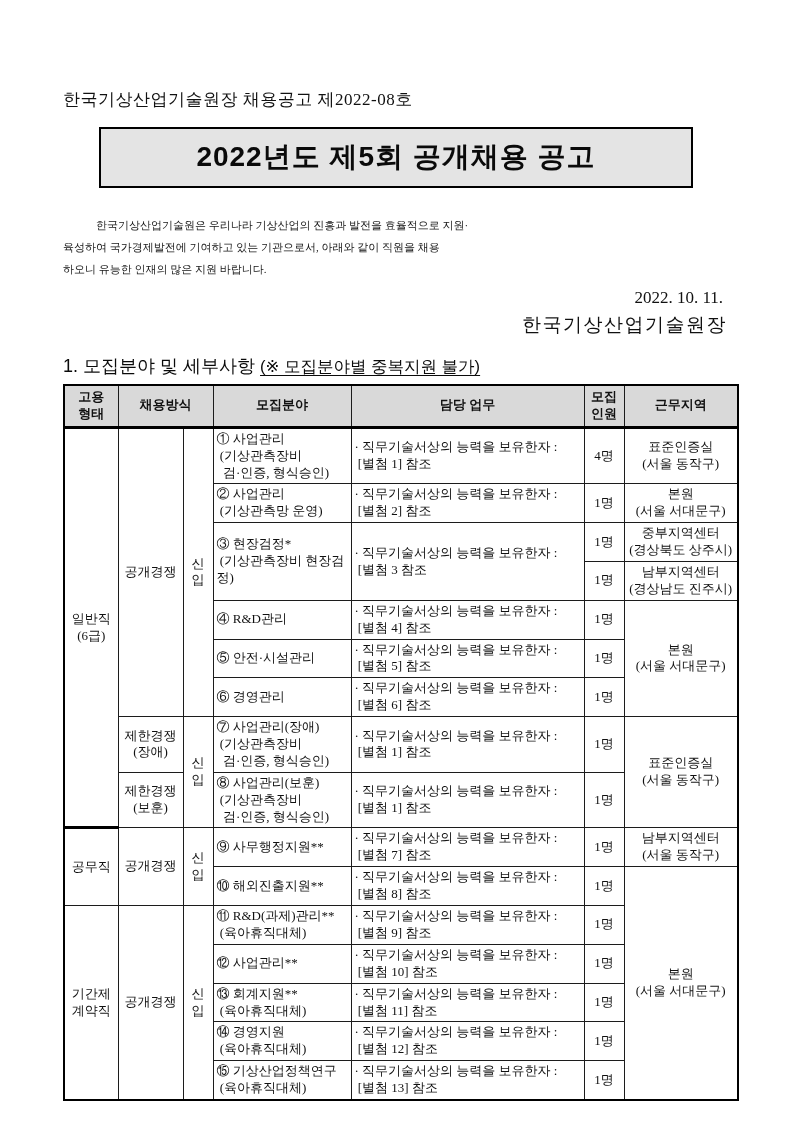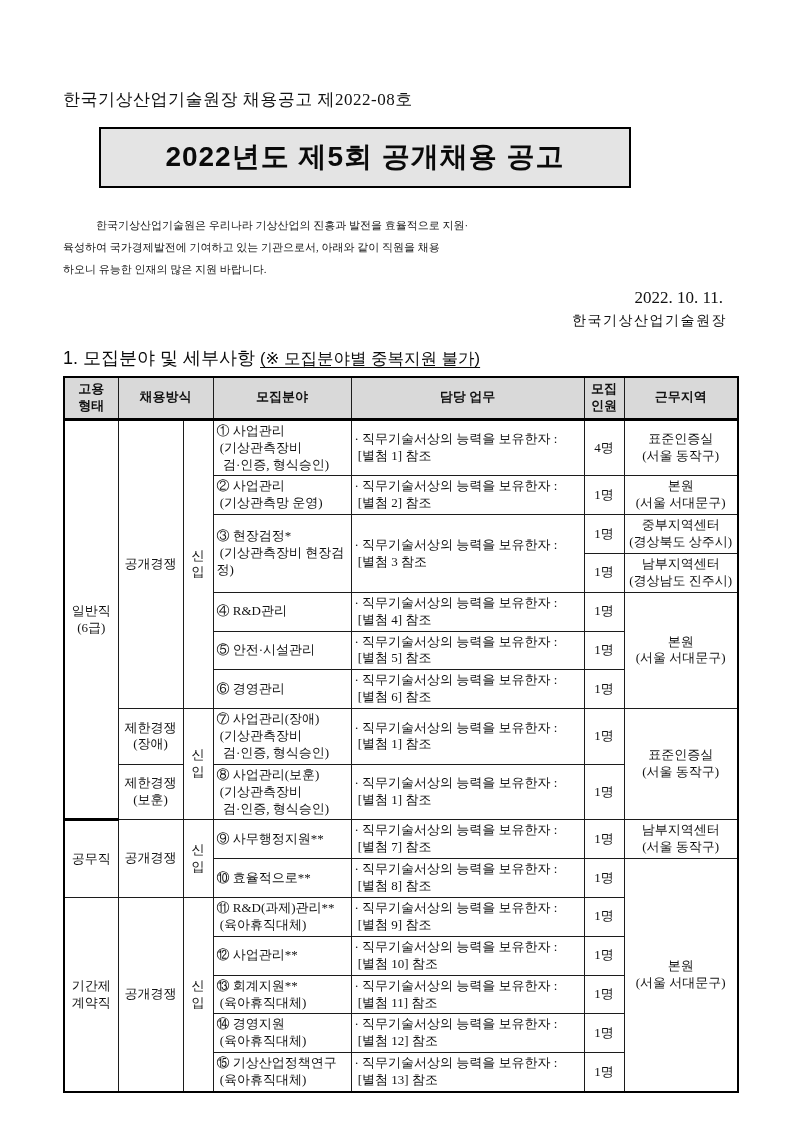--- a/index.html
+++ b/index.html
@@ -10,35 +10,35 @@
     padding:88px 57px 20px 63px;
     background:#ffffff; color:#111;
     font-family:"Liberation Serif","DejaVu Serif",serif;
   }
   .pre { white-space:pre-wrap; }
 
   .doc-no { font-size:17px; letter-spacing:0.5px; }
 
   .title-box {
     box-sizing:border-box;
-    width:532px; margin:16px 0 0 36px;
+    width:594px; margin:16px 0 0 36px;
     border:2px solid #000; background:#e4e4e4;
     text-align:center; padding:9px 0 10px 0;
   }
   .title-box .title {
     font-family:"Liberation Sans","DejaVu Sans",sans-serif;
     font-weight:bold; font-size:28px; letter-spacing:1px; color:#0a0a0a;
   }
 
   .intro {
     margin:26px 0 0 0; font-size:11px; line-height:2.0;
     text-indent:33px; text-align:justify; color:#151515;
   }
   .date-line { text-align:right; font-size:17px; margin-top:8px; padding-right:14px; }
-  .signer { text-align:right; font-size:14px; margin-top:4px; padding-right:10px; letter-spacing:1.5px; }
+  .signer { text-align:right; font-size:19px; margin-top:4px; padding-right:10px; letter-spacing:1.5px; }
 
   .sec-heading {
     margin:16px 0 6px 0;
     font-family:"Liberation Sans","DejaVu Sans",sans-serif;
     font-weight:normal; font-size:18px; color:#0a0a0a;
   }
   .sec-heading .note { text-decoration:underline; text-underline-offset:3px; font-size:16.5px; }
 
   table.recruit {
     border-collapse:collapse; table-layout:fixed;
@@ -191,21 +191,21 @@
       <td class="tc bb" rowspan="2">공개경쟁</td>
       <td class="tc bb" rowspan="2">신입</td>
       <td class="tl pre">⑨ 사무행정지원**</td>
       <td class="tl pre">· 직무기술서상의 능력을 보유한자 :
  [별첨 7] 참조</td>
       <td class="tc bb">1명</td>
       <td class="tc pre bb">남부지역센터
 (서울 동작구)</td>
     </tr>
     <tr class="r-short">
-      <td class="tl pre bb">⑩ 효율적으로**</td>
+      <td class="tl pre bb">⑩ 해외진출지원**</td>
       <td class="tl pre bb">· 직무기술서상의 능력을 보유한자 :
  [별첨 8] 참조</td>
       <td class="tc">1명</td>
       <td class="tc pre" rowspan="6">본원
 (서울 서대문구)</td>
     </tr>
     <tr class="r-short">
       <td class="tc pre" rowspan="5">기간제
 계약직</td>
       <td class="tc" rowspan="5">공개경쟁</td>

